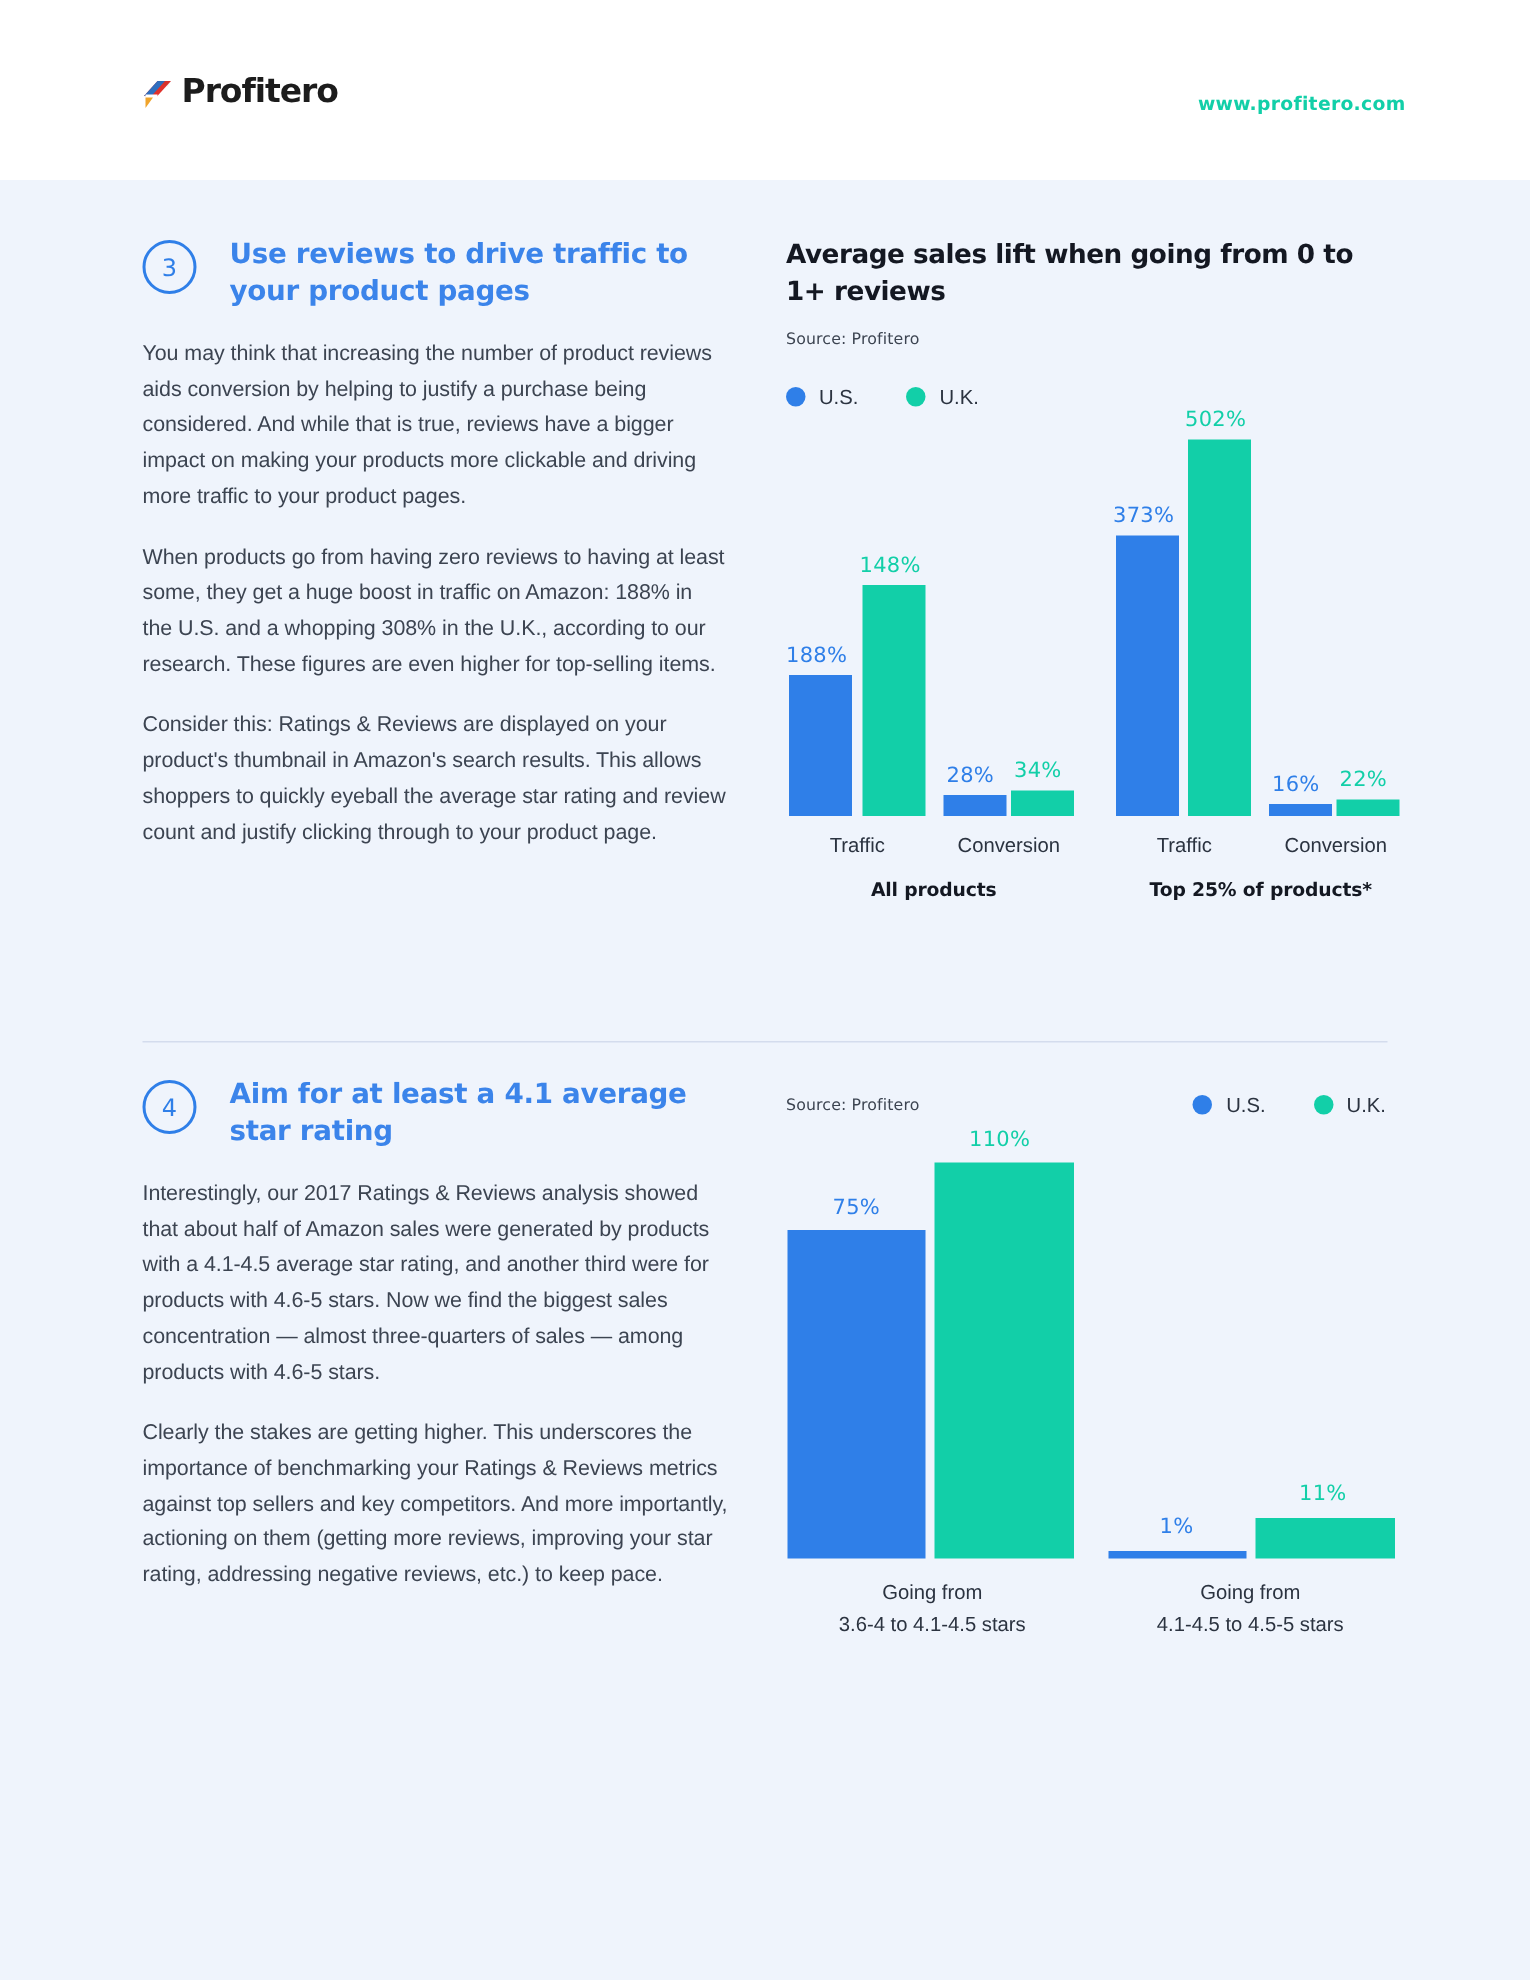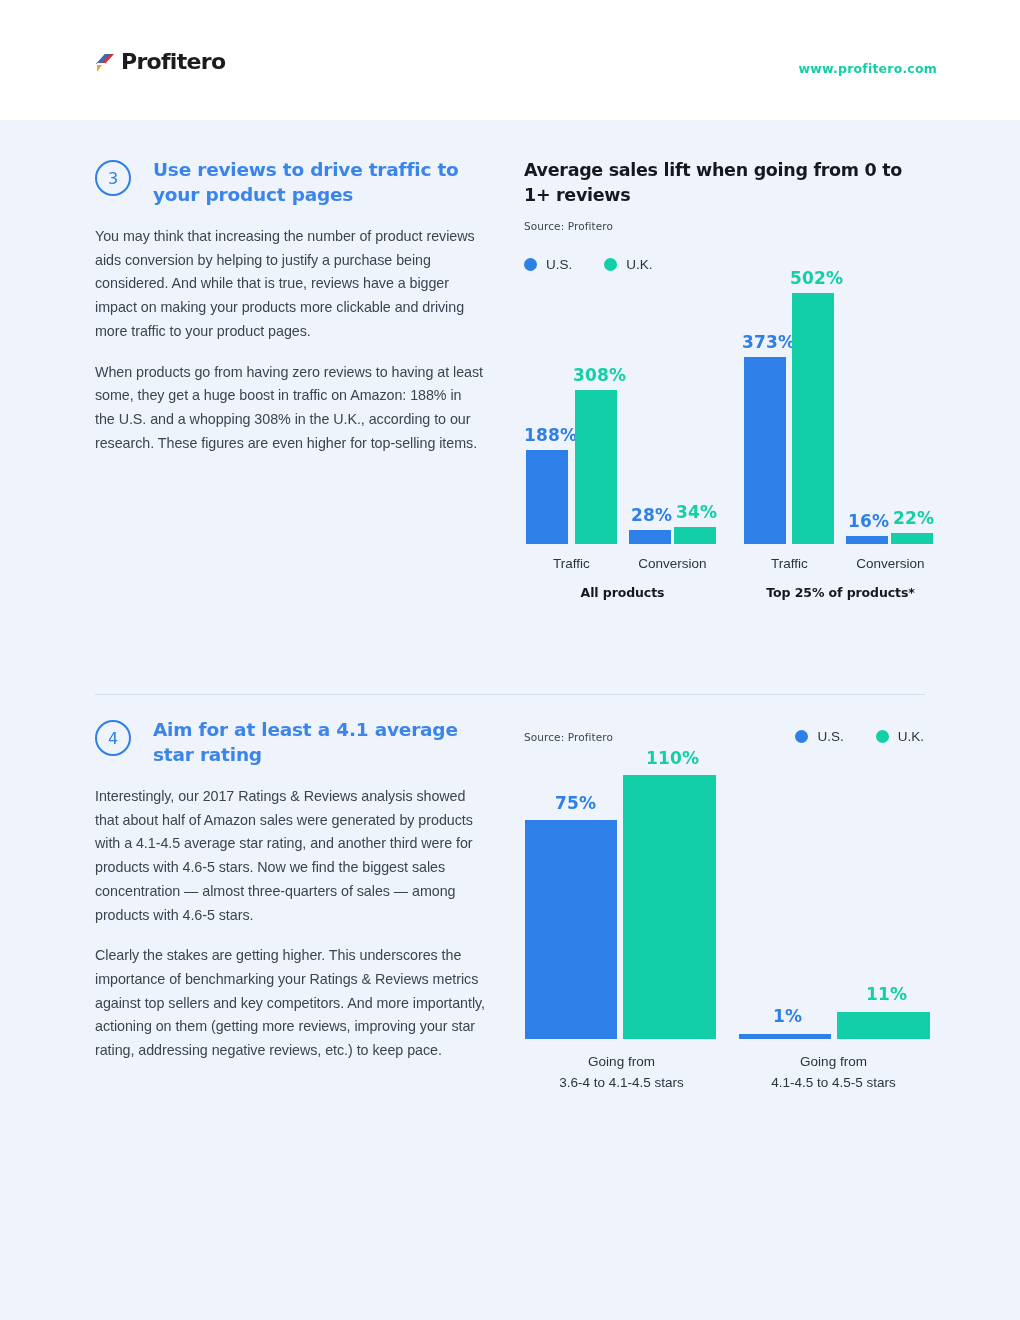--- a/index.html
+++ b/index.html
@@ -184,22 +184,22 @@
   .plot {
     position: relative;
   }
   .bar {
     position: absolute;
     bottom: 0;
   }
   .bar-value {
     position: absolute;
     font-family: "DejaVu Sans", sans-serif;
-    font-weight: bold;
-    font-size: 17px;
+    font-weight: normal;
+    font-size: 14px;
     white-space: nowrap;
     letter-spacing: 0.2px;
   }
   .v-us { color: #2f7fe8; }
   .v-uk { color: #12cfa8; }
   .cat-label {
     position: absolute;
     font-family: "Liberation Sans", sans-serif;
     font-size: 13.5px;
     color: #2b3340;
@@ -259,20 +259,21 @@
     <div class="section" id="section-3">
 
       <div class="col-left">
         <div class="sec-head">
           <div class="sec-num">3</div>
           <div class="sec-title">Use reviews to drive traffic to your product pages</div>
         </div>
         <div class="paras">
           <p class="body-p">You may think that increasing the number of product reviews aids conversion by helping to justify a purchase being considered. And while that is true, reviews have a bigger impact on making your products more clickable and driving more traffic to your product pages.</p>
           <p class="body-p">When products go from having zero reviews to having at least some, they get a huge boost in traffic on Amazon: 188% in the U.S. and a whopping 308% in the U.K., according to our research. These figures are even higher for top-selling items.</p>
+          <p class="body-p">Consider this: Ratings &amp; Reviews are displayed on your product's thumbnail in Amazon's search results. This allows shoppers to quickly eyeball the average star rating and review count and justify clicking through to your product page.</p>
         </div>
       </div>
 
       <div class="col-right">
         <h2 class="chart-title">Average sales lift when going from 0 to 1+ reviews</h2>
         <p class="chart-source">Source: Profitero</p>
 
         <div class="legend" style="margin-top:25px;">
           <span class="legend-item">
             <span class="legend-dot" style="background:#2f7fe8"></span>
@@ -283,21 +284,21 @@
             <span class="legend-label">U.K.</span>
           </span>
         </div>
 
         <div class="plot" style="height:250px; width:410px; margin-top:22px;">
 
           <div class="bar" style="left:2px;  width:42px; height:94px; background:#2f7fe8;"></div>
           <div class="bar-value v-us" style="left:0px;  bottom:99px;">188%</div>
 
           <div class="bar" style="left:51px; width:42px; height:154px; background:#12cfa8;"></div>
-          <div class="bar-value v-uk" style="left:49px; bottom:159px;">308%</div>
+          <div class="bar-value v-uk" style="left:49px; bottom:159px;">148%</div>
 
           <div class="bar" style="left:105px; width:42px; height:14px; background:#2f7fe8;"></div>
           <div class="bar-value v-us" style="left:107px; bottom:19px;">28%</div>
 
           <div class="bar" style="left:150px; width:42px; height:17px; background:#12cfa8;"></div>
           <div class="bar-value v-uk" style="left:152px; bottom:22px;">34%</div>
 
           <div class="bar" style="left:220px; width:42px; height:187px; background:#2f7fe8;"></div>
           <div class="bar-value v-us" style="left:218px; bottom:192px;">373%</div>
 

